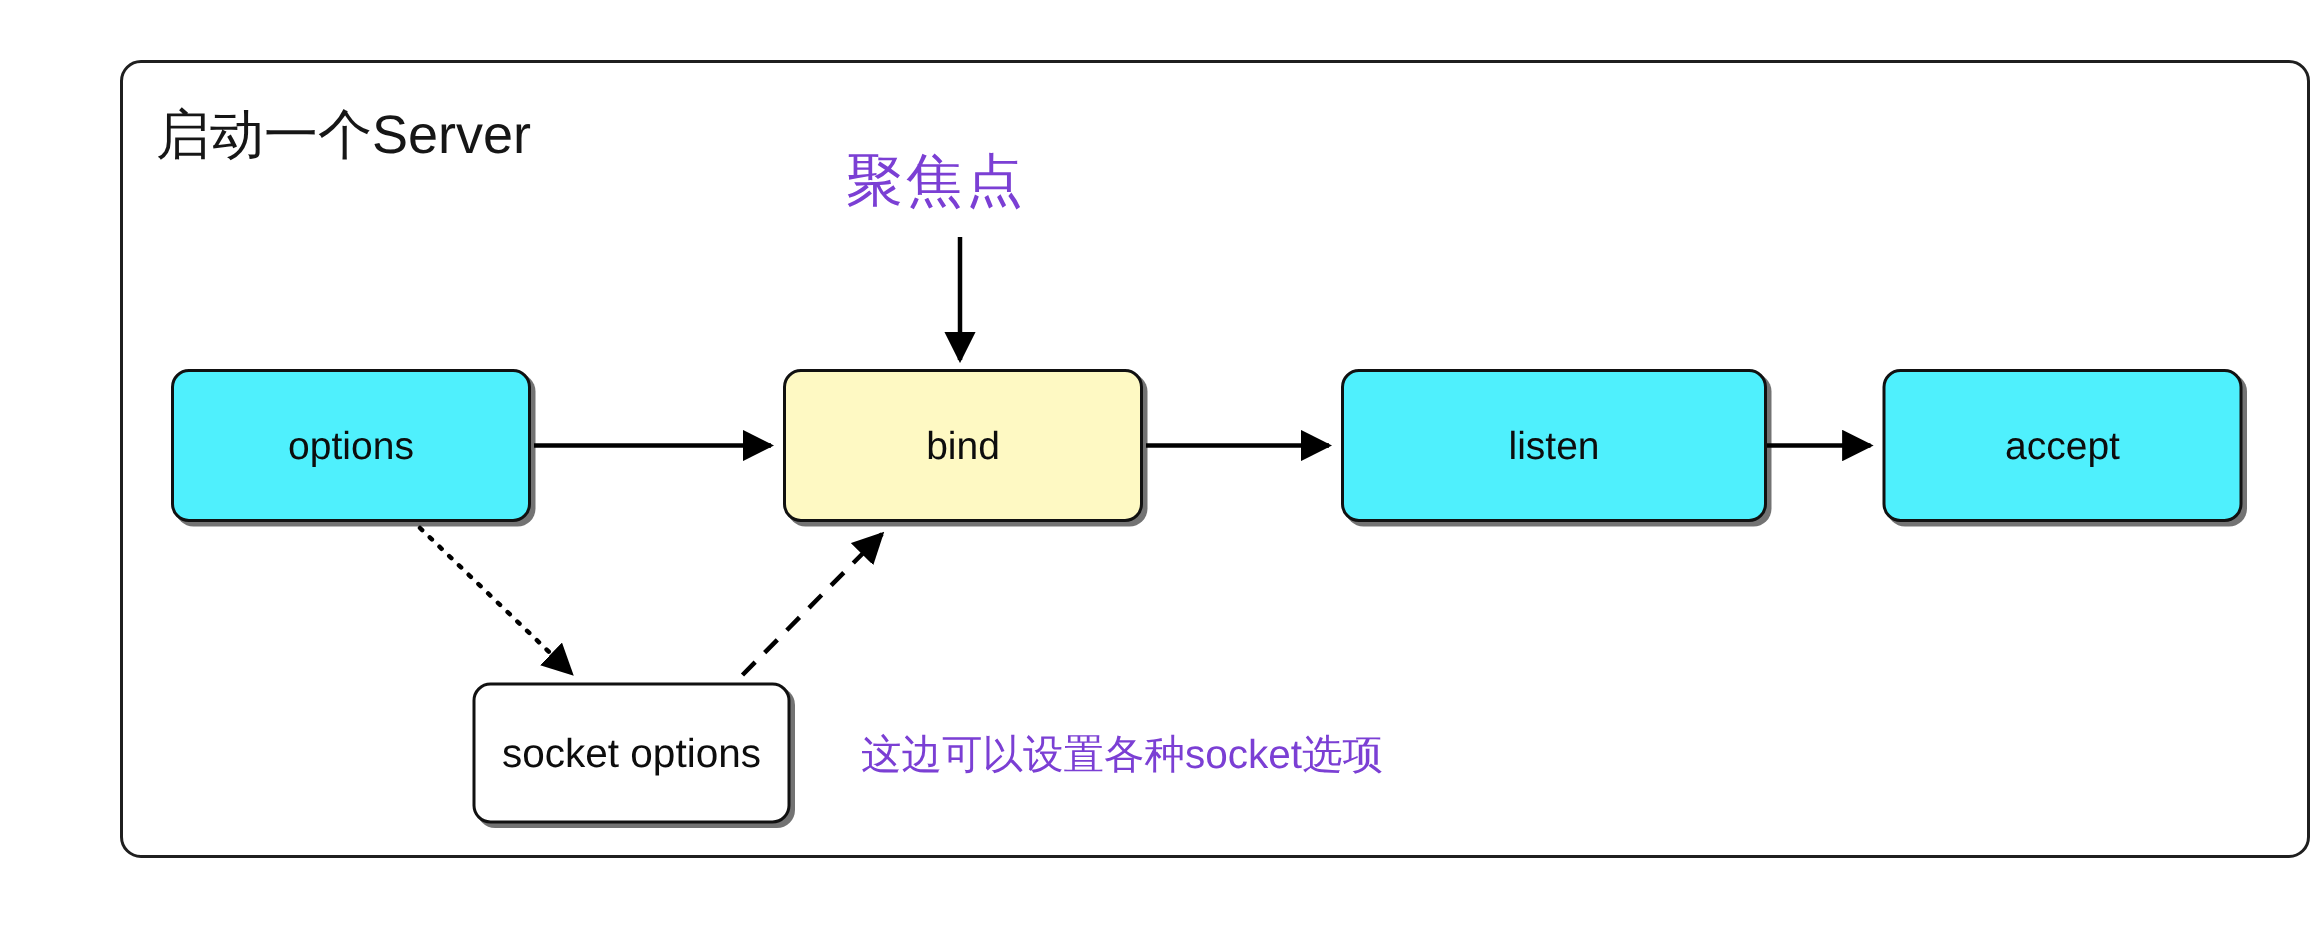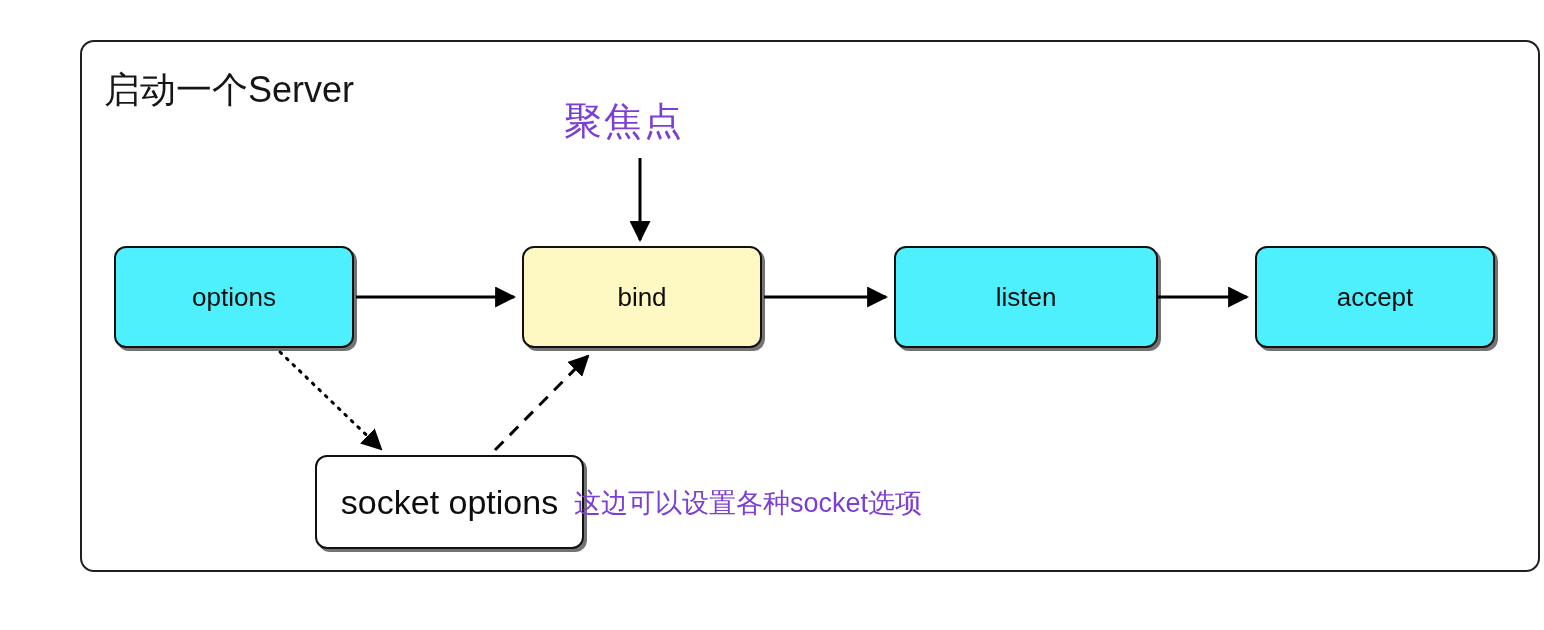--- a/index.html
+++ b/index.html
@@ -56,24 +56,24 @@
     color: #0d0d0d;
     white-space: nowrap;
     box-shadow: 3px 3px 0 rgba(0,0,0,0.55);
   }
   .node.cyan   { background: #4ff0fd; }
   .node.green  { background: #fef9c3; }
   .node.plain  { background: #ffffff; box-shadow: 3px 3px 0 rgba(0,0,0,0.55); }
 
   #node-socket  { left: 74px;   top: 246px; width: 240px; height: 102px; }
   #node-bind    { left: 482px;  top: 246px; width: 240px; height: 102px; }
-  #node-listen  { left: 854px;  top: 246px; width: 264px; height: 102px; }
+  #node-listen  { left: 854px;  top: 246px; width: 284px; height: 102px; }
   #node-accept  { left: 1215px; top: 246px; width: 240px; height: 102px; }
-  #node-sockopt { left: 275px;  top: 455px; width: 269px; height: 94px;
-                  font-size: 34px; }
+  #node-sockopt { left: 275px;  top: 455px; width: 212px; height: 94px;
+                  font-size: 27px; }
 
   
   .annot {
     position: absolute;
     color: #7b3fd4;
     white-space: nowrap;
     line-height: 1;
   }
   #annot-focus  { left: 524px; top: 102px; font-size: 38px; letter-spacing: 2px; }
   #annot-sockopt{ left: 534px; top: 490px; font-size: 27px; }

